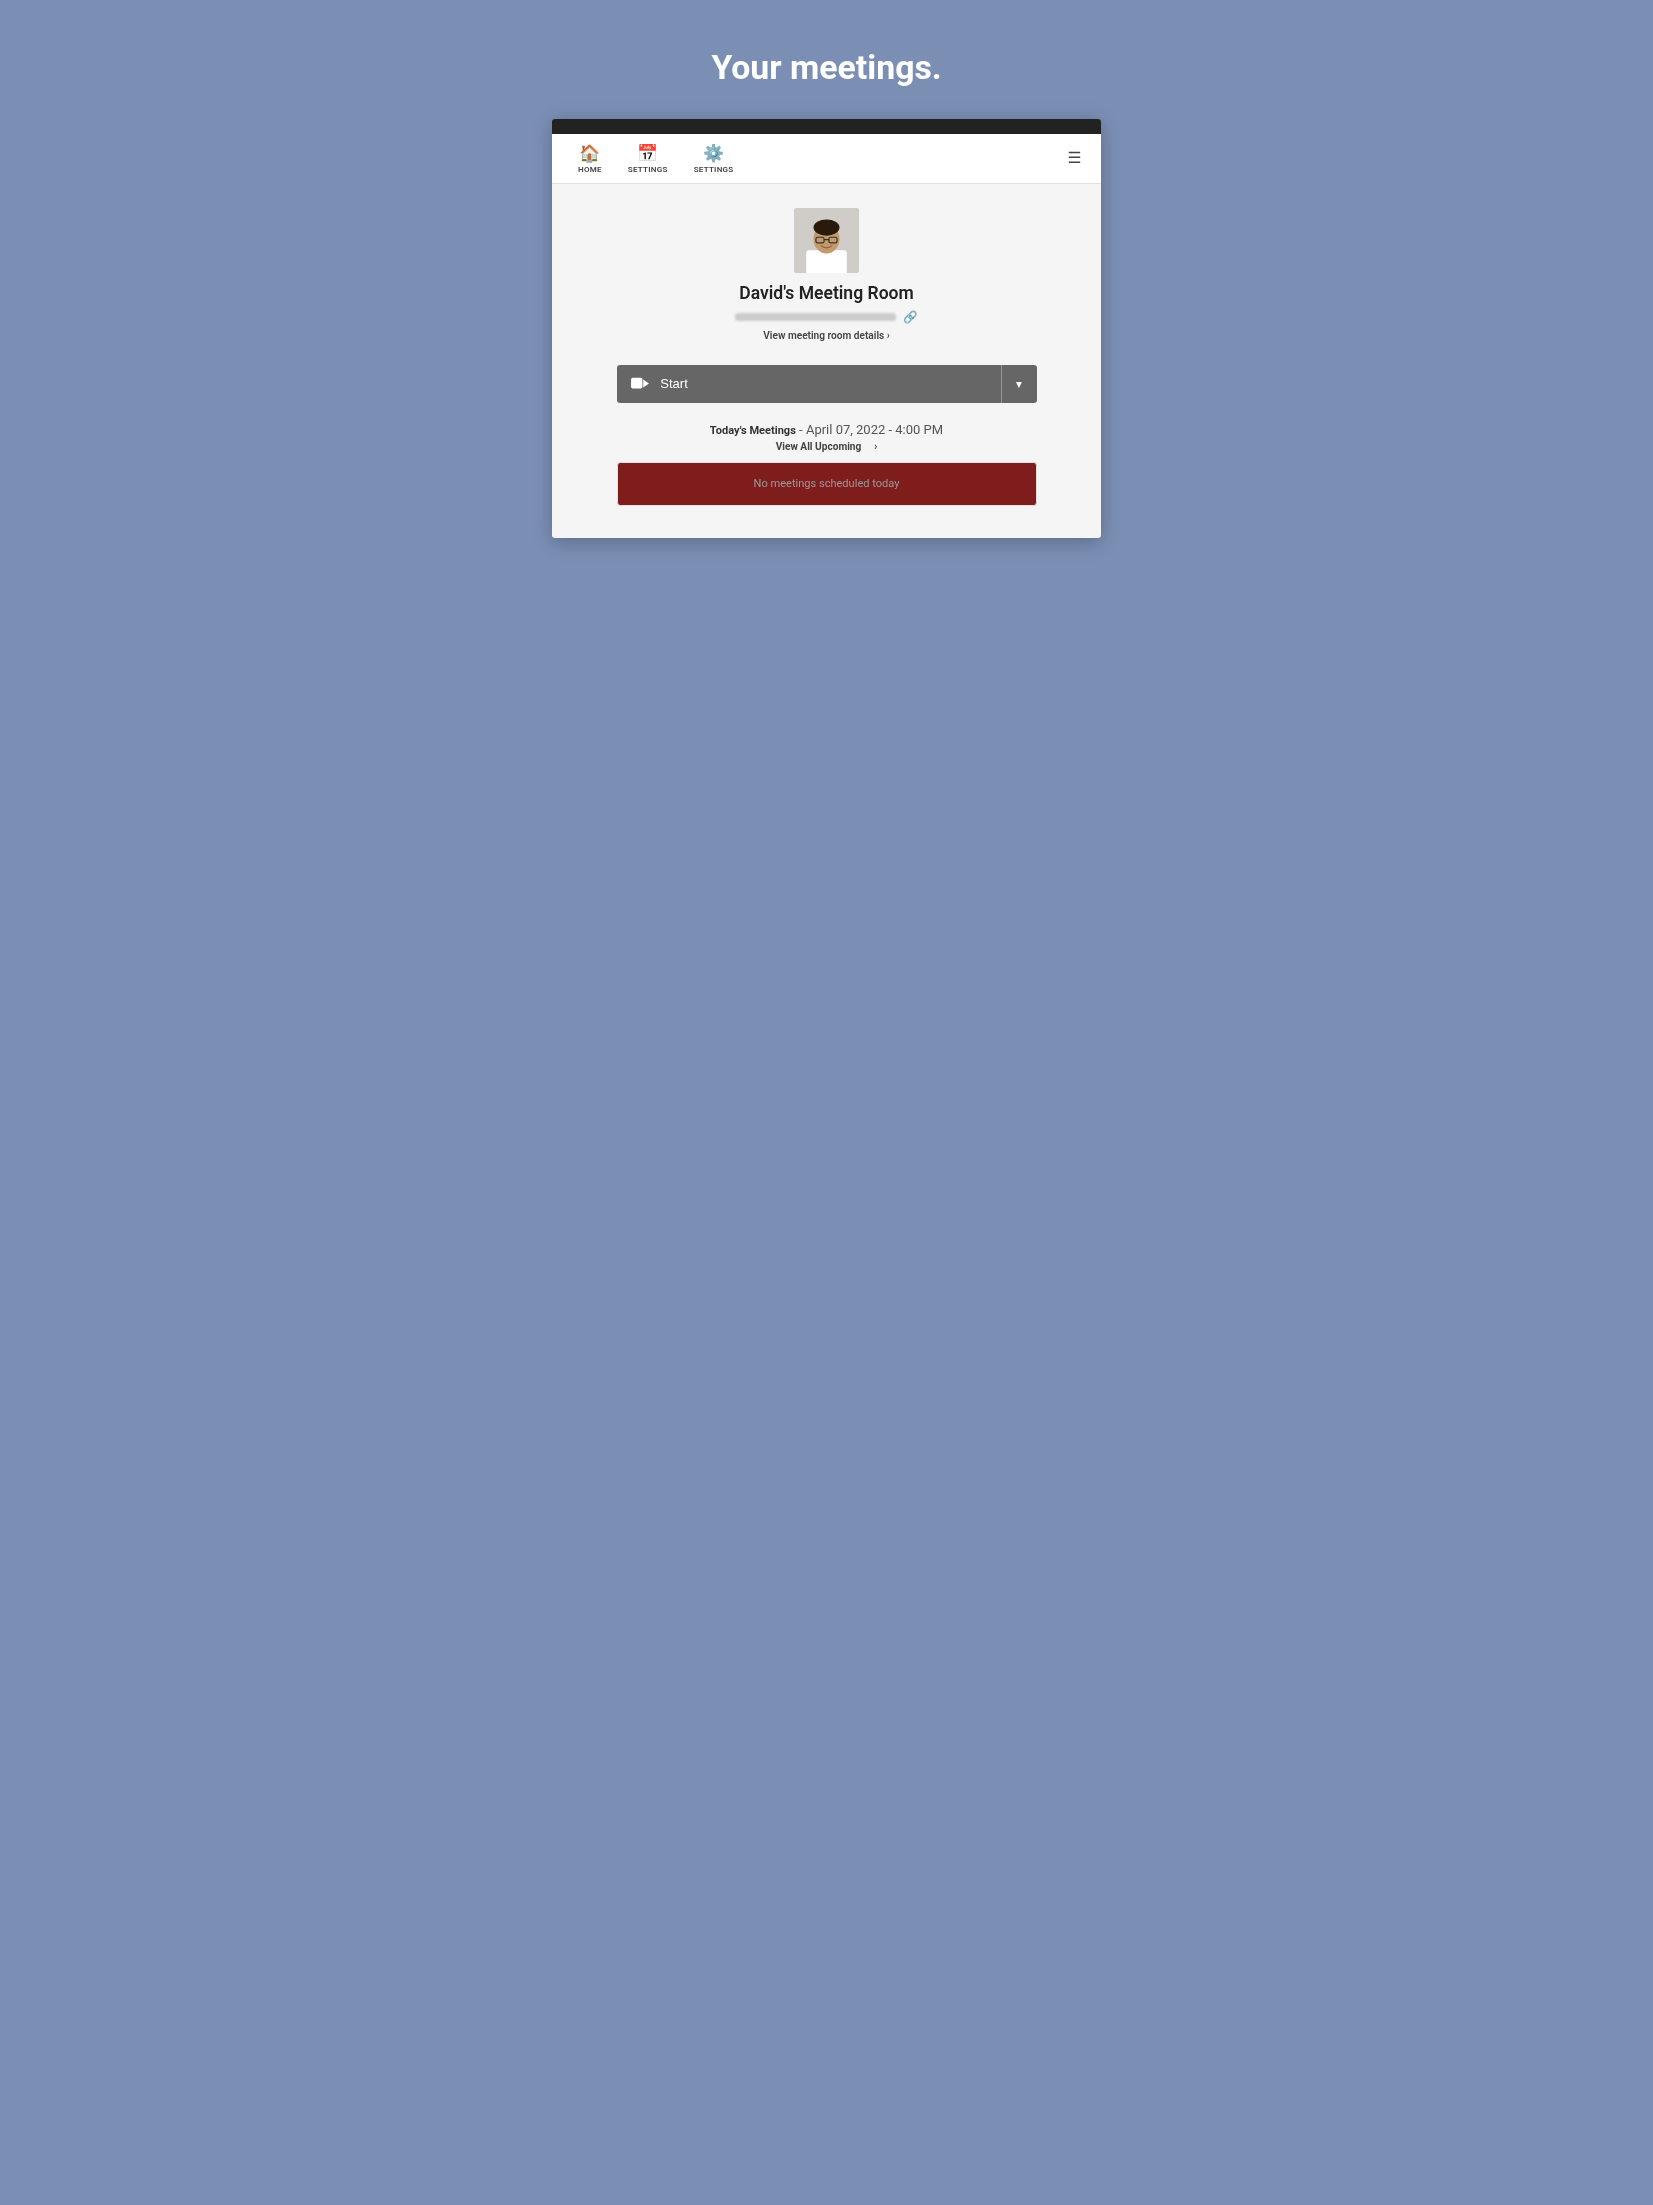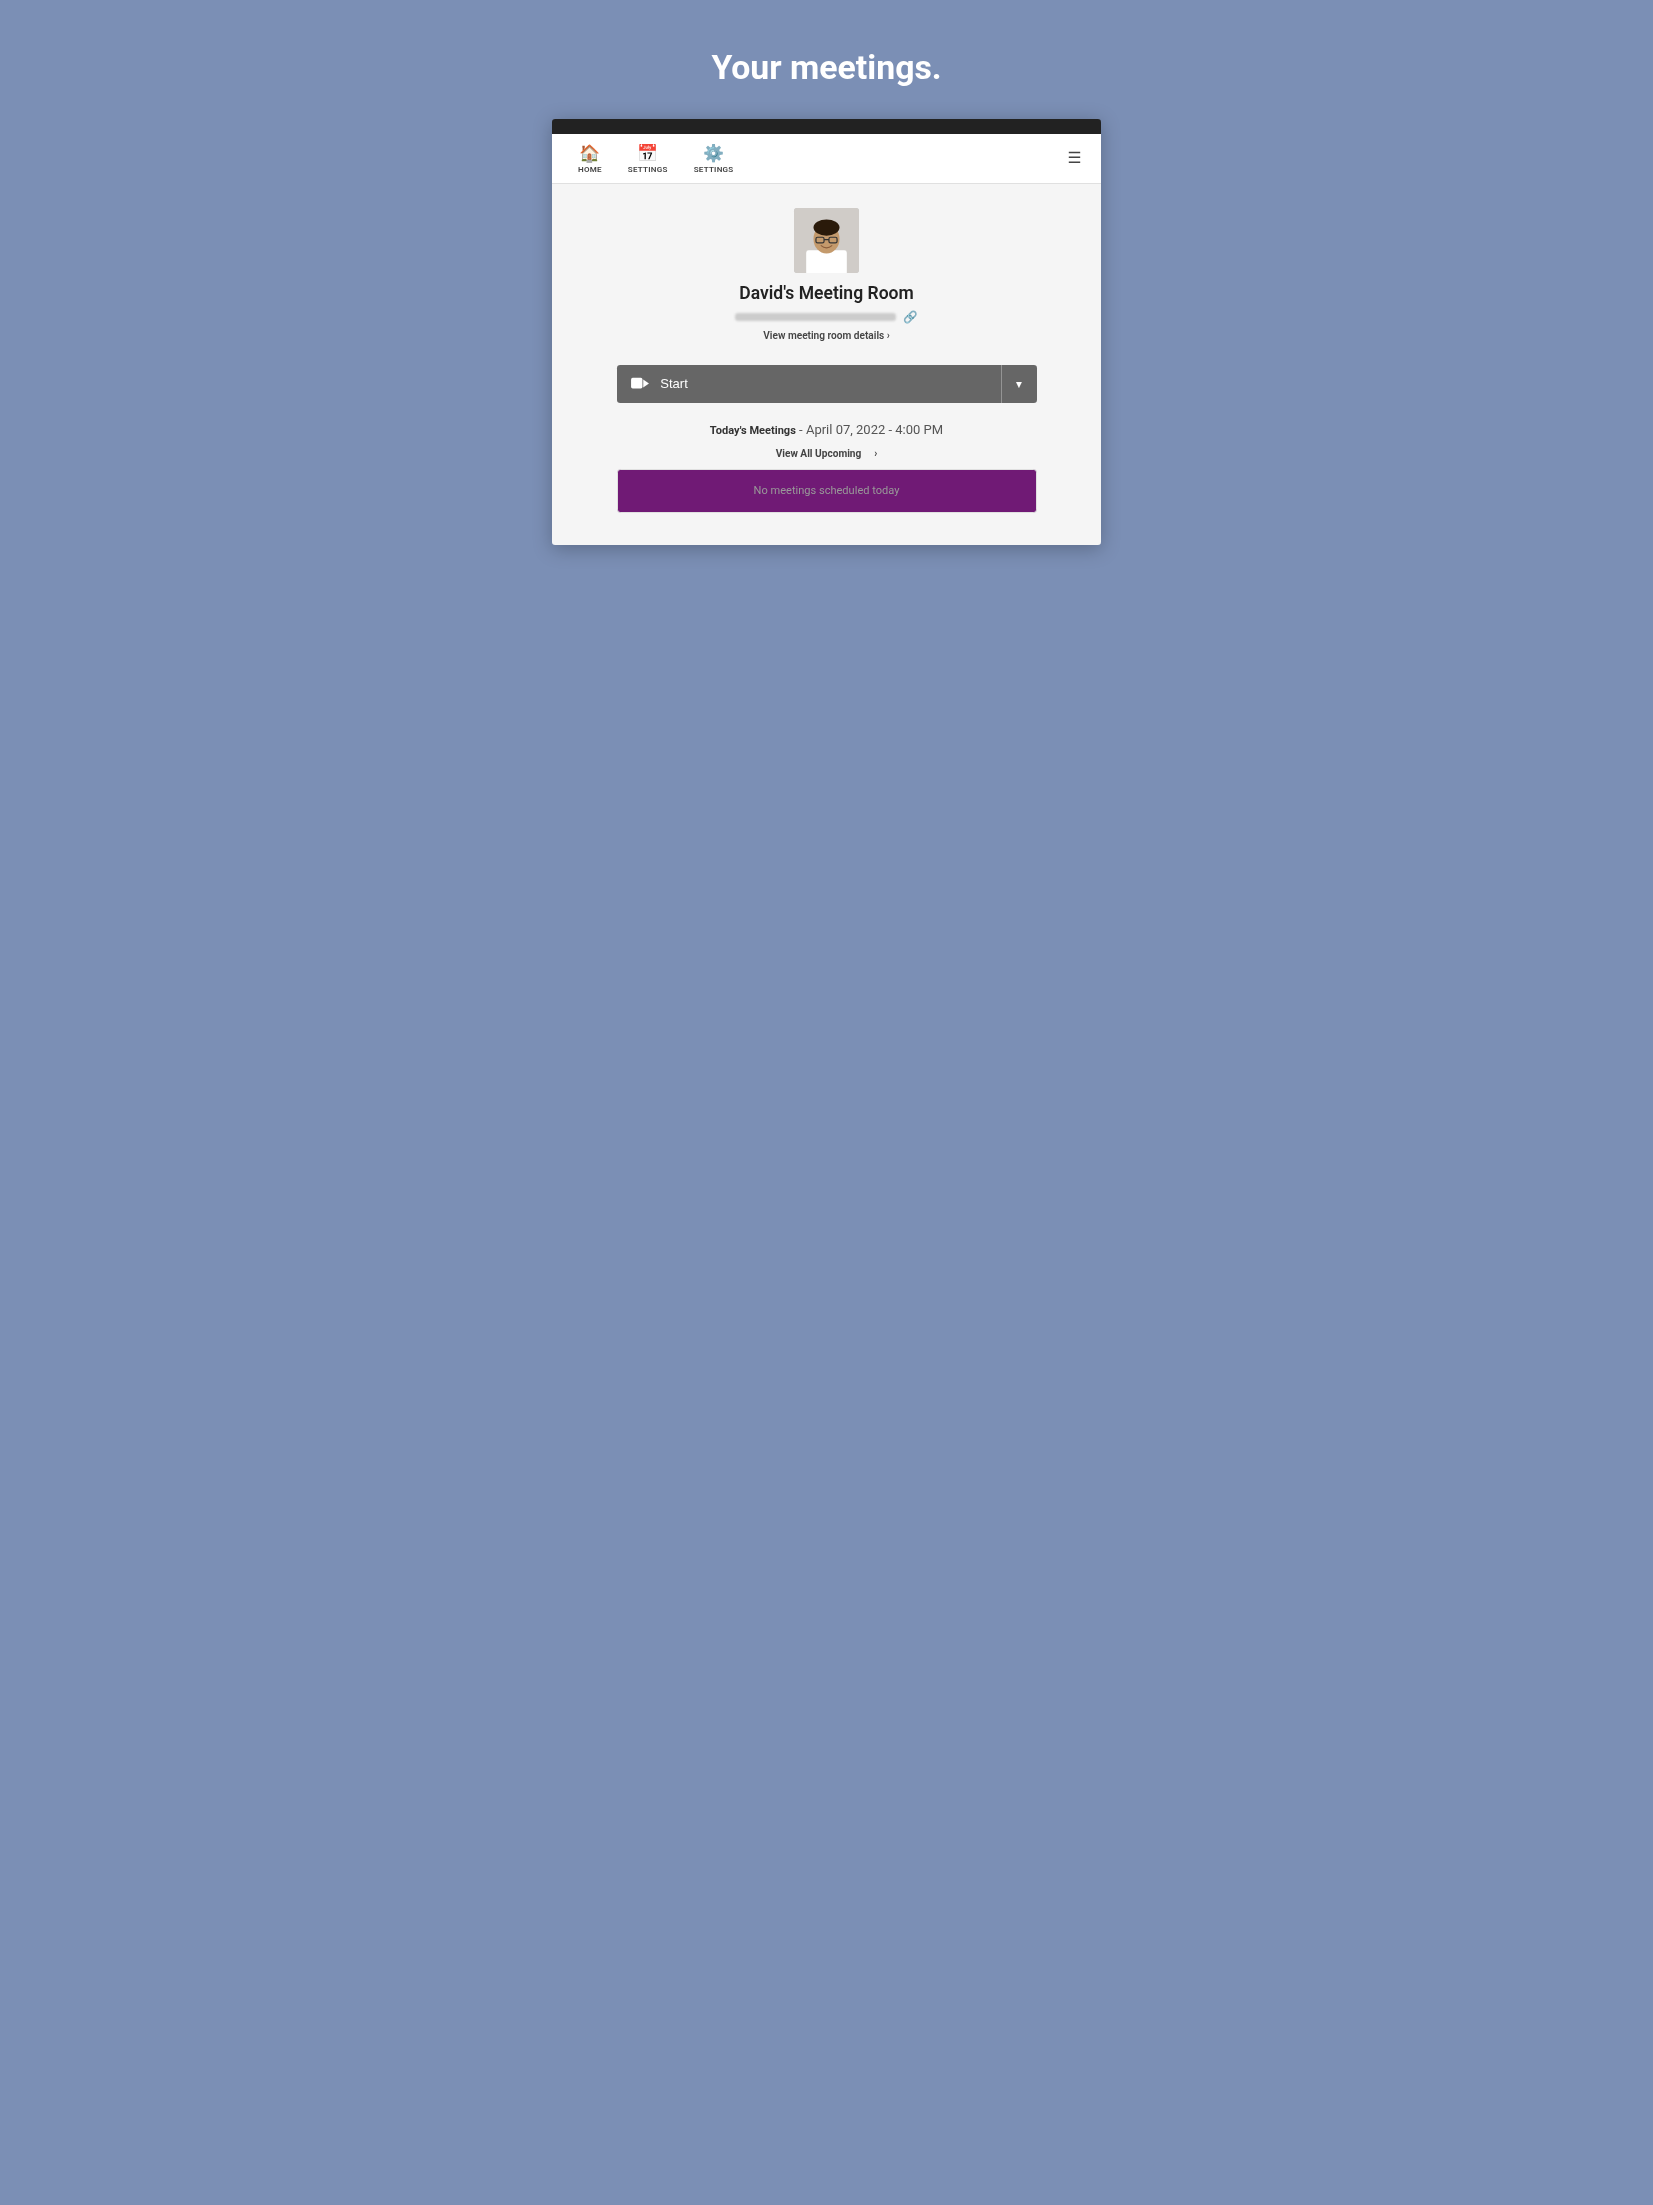--- a/index.html
+++ b/index.html
@@ -203,21 +203,21 @@
     }
 
     
     .meetings-section {
       width: 100%;
       max-width: 420px;
     }
 
     .meetings-header {
       text-align: center;
-      margin-bottom: 11px;
+      margin-bottom: 4px;
     }
 
     .meetings-title {
       font-size: 0.85rem;
       font-weight: 700;
       color: #333;
     }
 
     .meetings-date {
       font-weight: 400;
@@ -231,21 +231,21 @@
       cursor: pointer;
       text-align: center;
       margin-bottom: 9.7px;
       display: flex;
       align-items: center;
       justify-content: center;
       gap: 13px;
     }
 
     .no-meetings-box {
-      background: #701a75;
+      background: #7f1d1d;
       border: 0.8px solid #e0e0e0;
       border-radius: 3.2px;
       padding: 14.5px;
       text-align: center;
       color: #999;
       font-size: 0.85rem;
     }
 
     .schedule-icon {
       color: #666;

